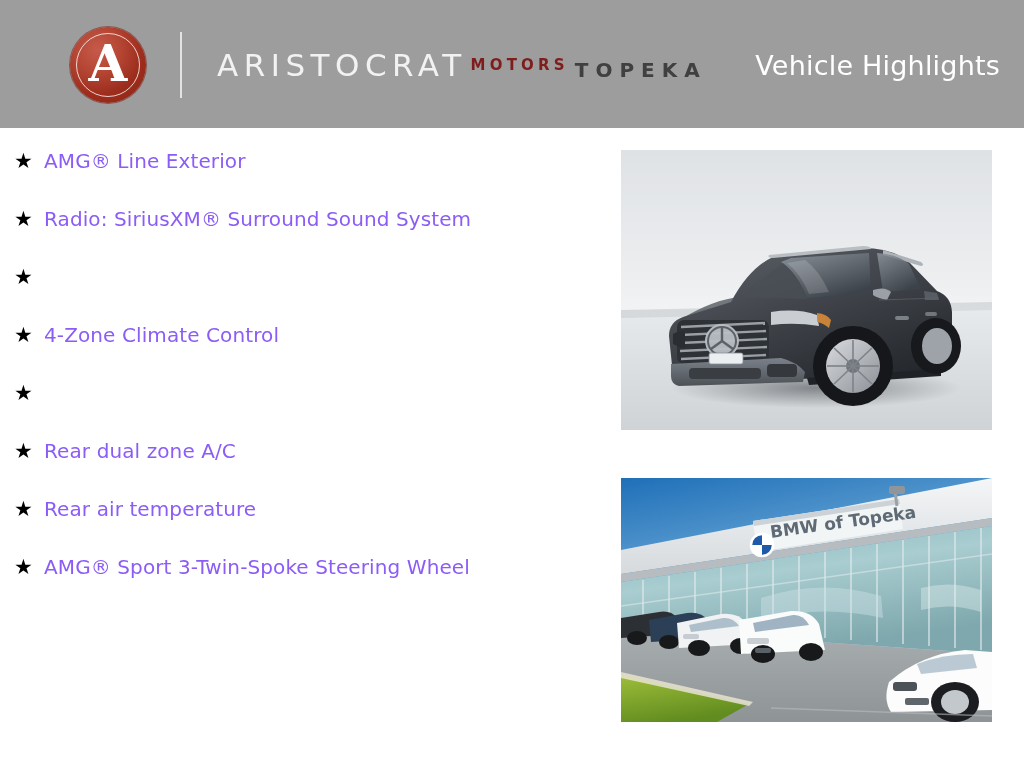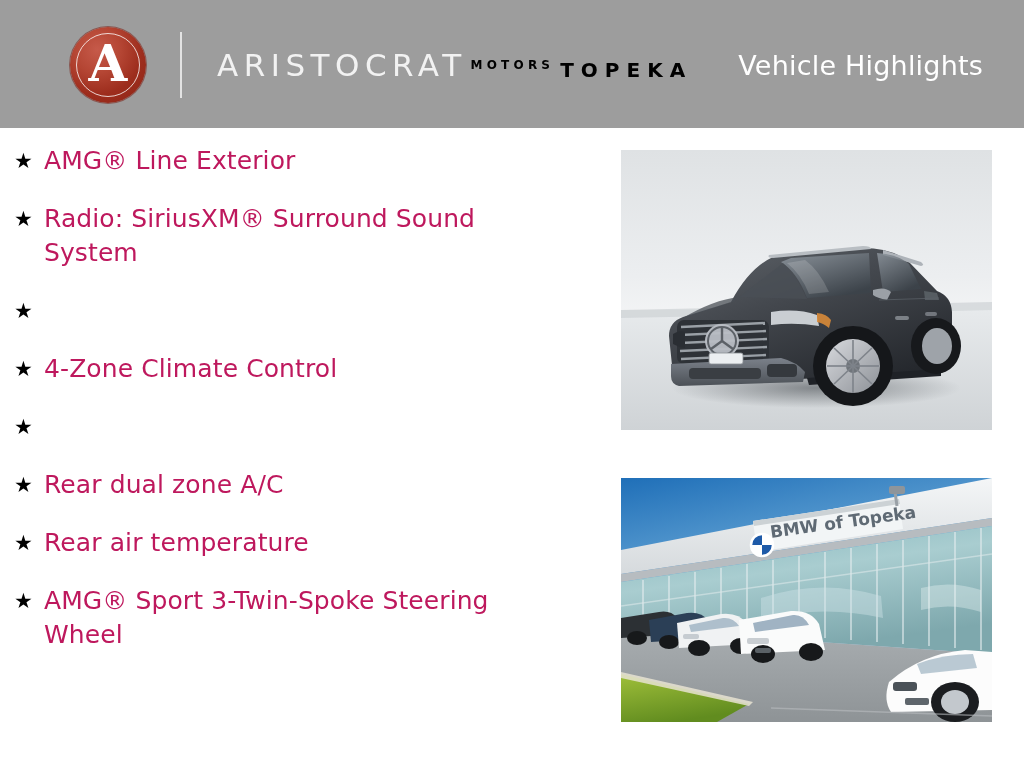--- a/index.html
+++ b/index.html
@@ -92,38 +92,38 @@
     line-height: 1;
   }
   .wordmark-main {
     font-size: 31px;
     letter-spacing: 5.5px;
     font-weight: 400;
     color: #f2f2f2;
     padding-left: 5px;
   }
   .wordmark-sub {
-    font-size: 12px;
+    font-size: 15px;
     letter-spacing: 4.2px;
     font-weight: 700;
-    color: #000000;
+    color: #7f1d1d;
     padding-left: 4px;
   }
   .wordmark-city {
     font-size: 20px;
     letter-spacing: 7px;
     font-weight: 700;
-    color: #000000;
+    color: #404040;
     margin-top: 9px;
     padding-left: 6px;
   }
 
   .header-title {
     position: absolute;
-    right: 41px;
+    right: 24px;
     top: 50px;
     color: #ffffff;
     font-size: 27px;
     font-weight: 400;
     letter-spacing: 0.2px;
     white-space: nowrap;
   }
 
   
   .content {
@@ -156,22 +156,22 @@
     flex: 0 0 auto;
     width: 30px;
     color: #000000;
     font-size: 21px;
     line-height: 34px;
     text-align: left;
     font-family: "DejaVu Sans", sans-serif;
   }
 
   .feature-text {
-    color: #be185d;
-    font-size: 25px;
+    color: #8b5cf6;
+    font-size: 20px;
     line-height: 34px;
     font-weight: 400;
     letter-spacing: 0.1px;
     max-width: 530px;
   }
 
   
   .photo {
     position: absolute;
     overflow: hidden;

